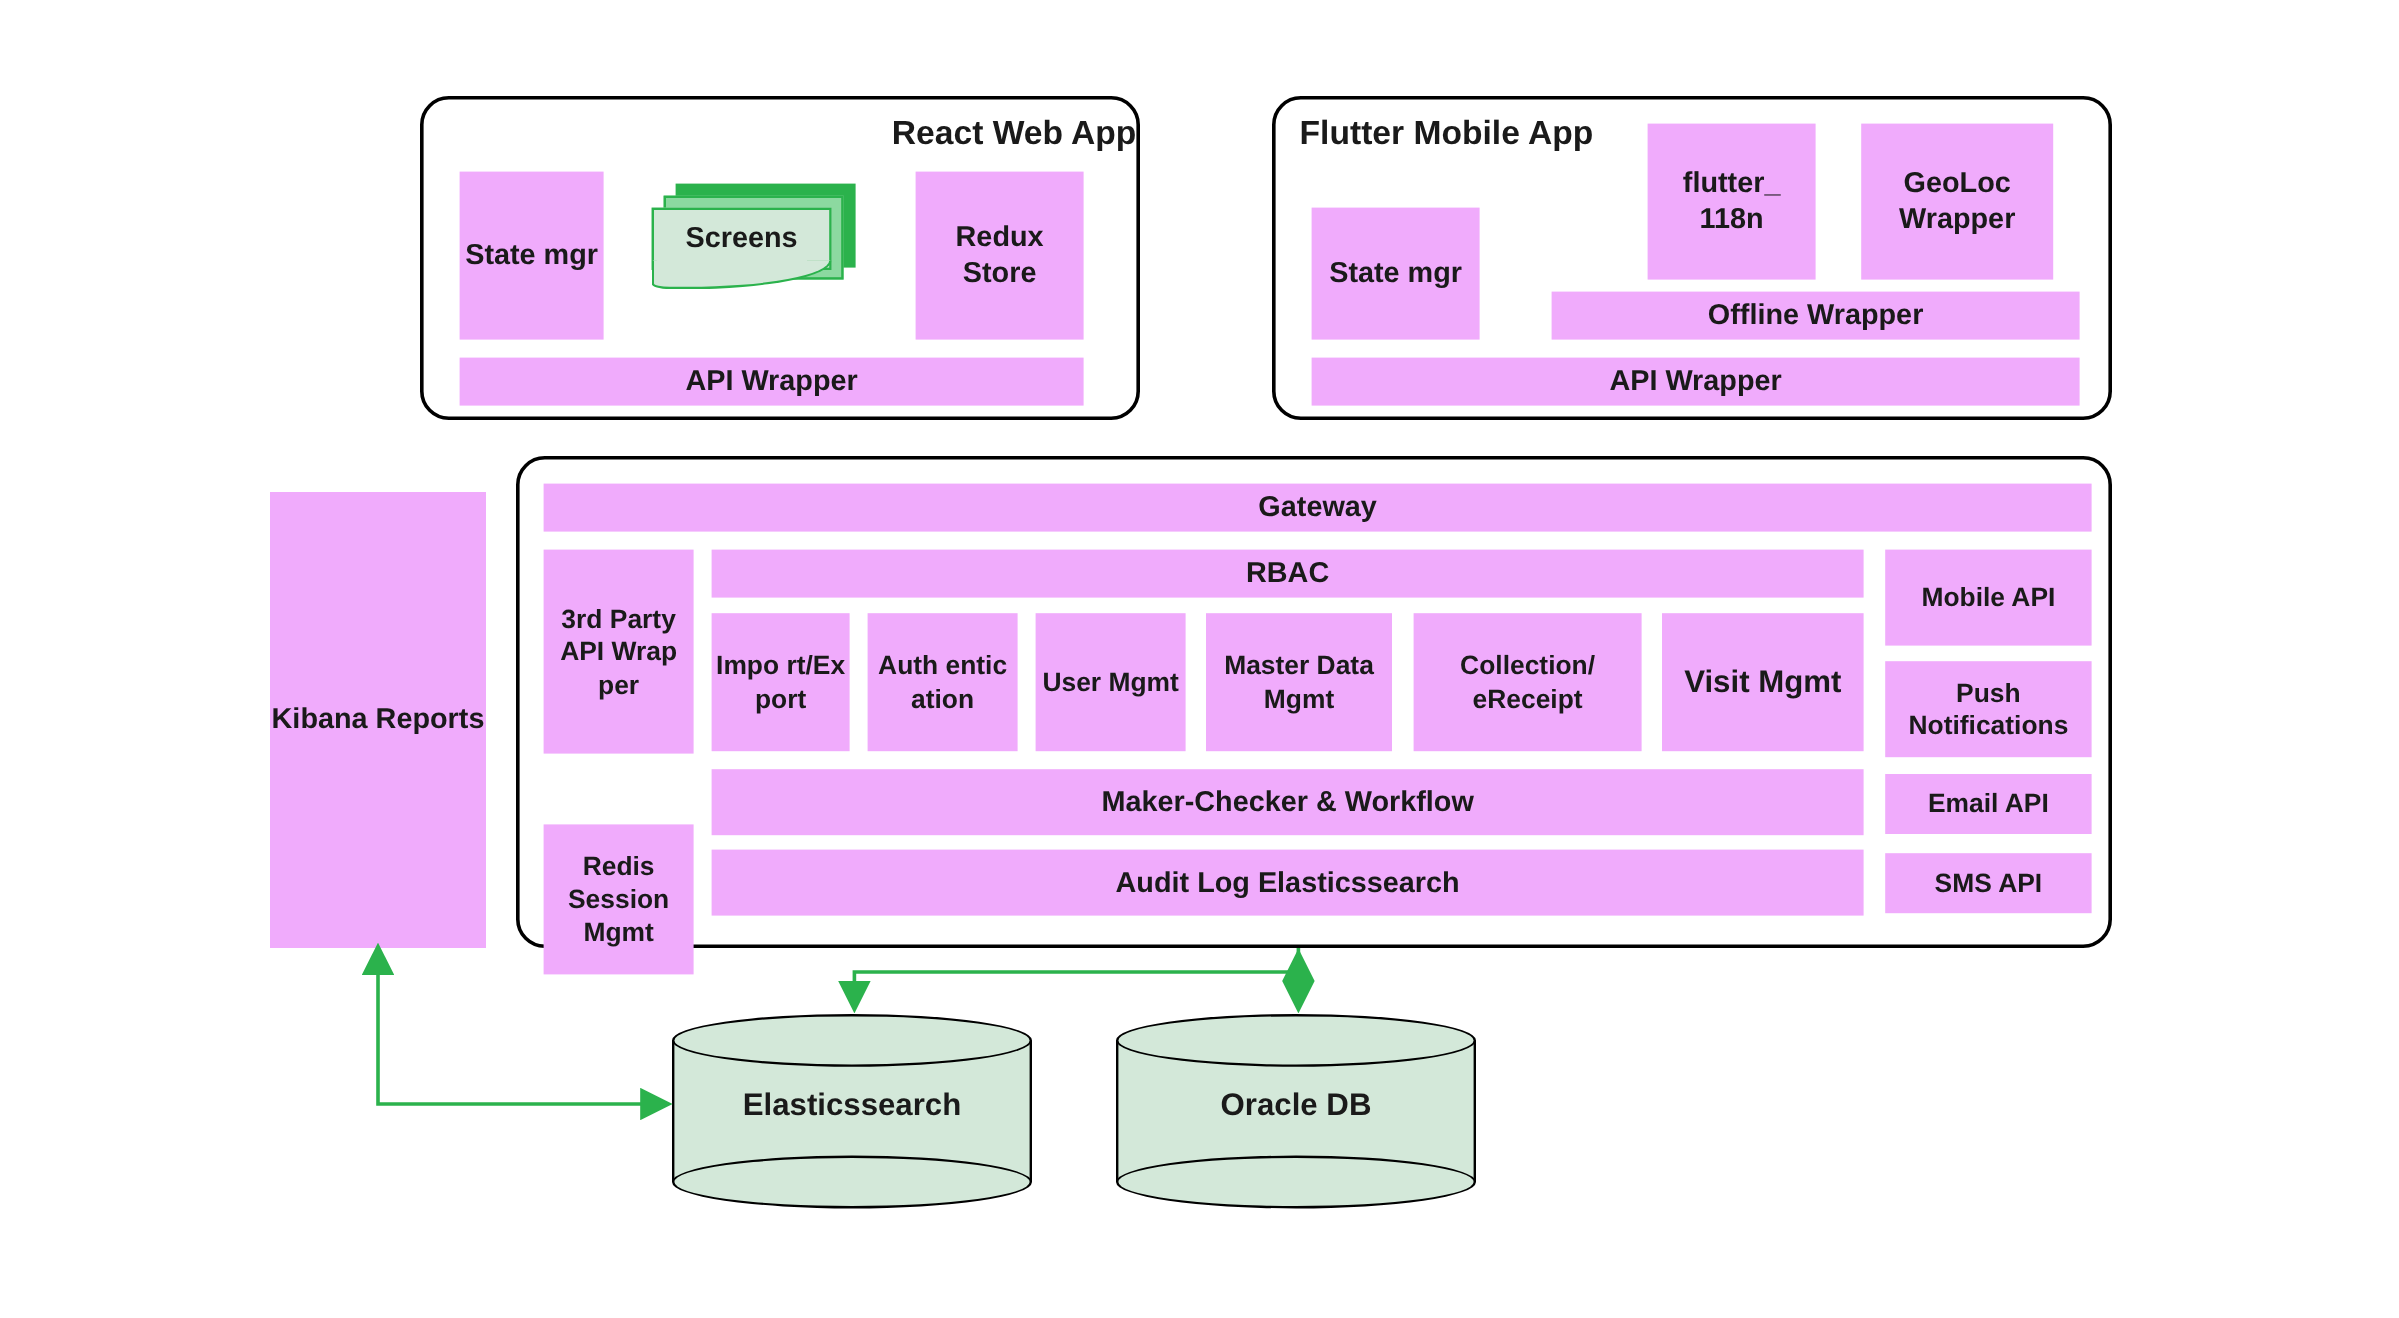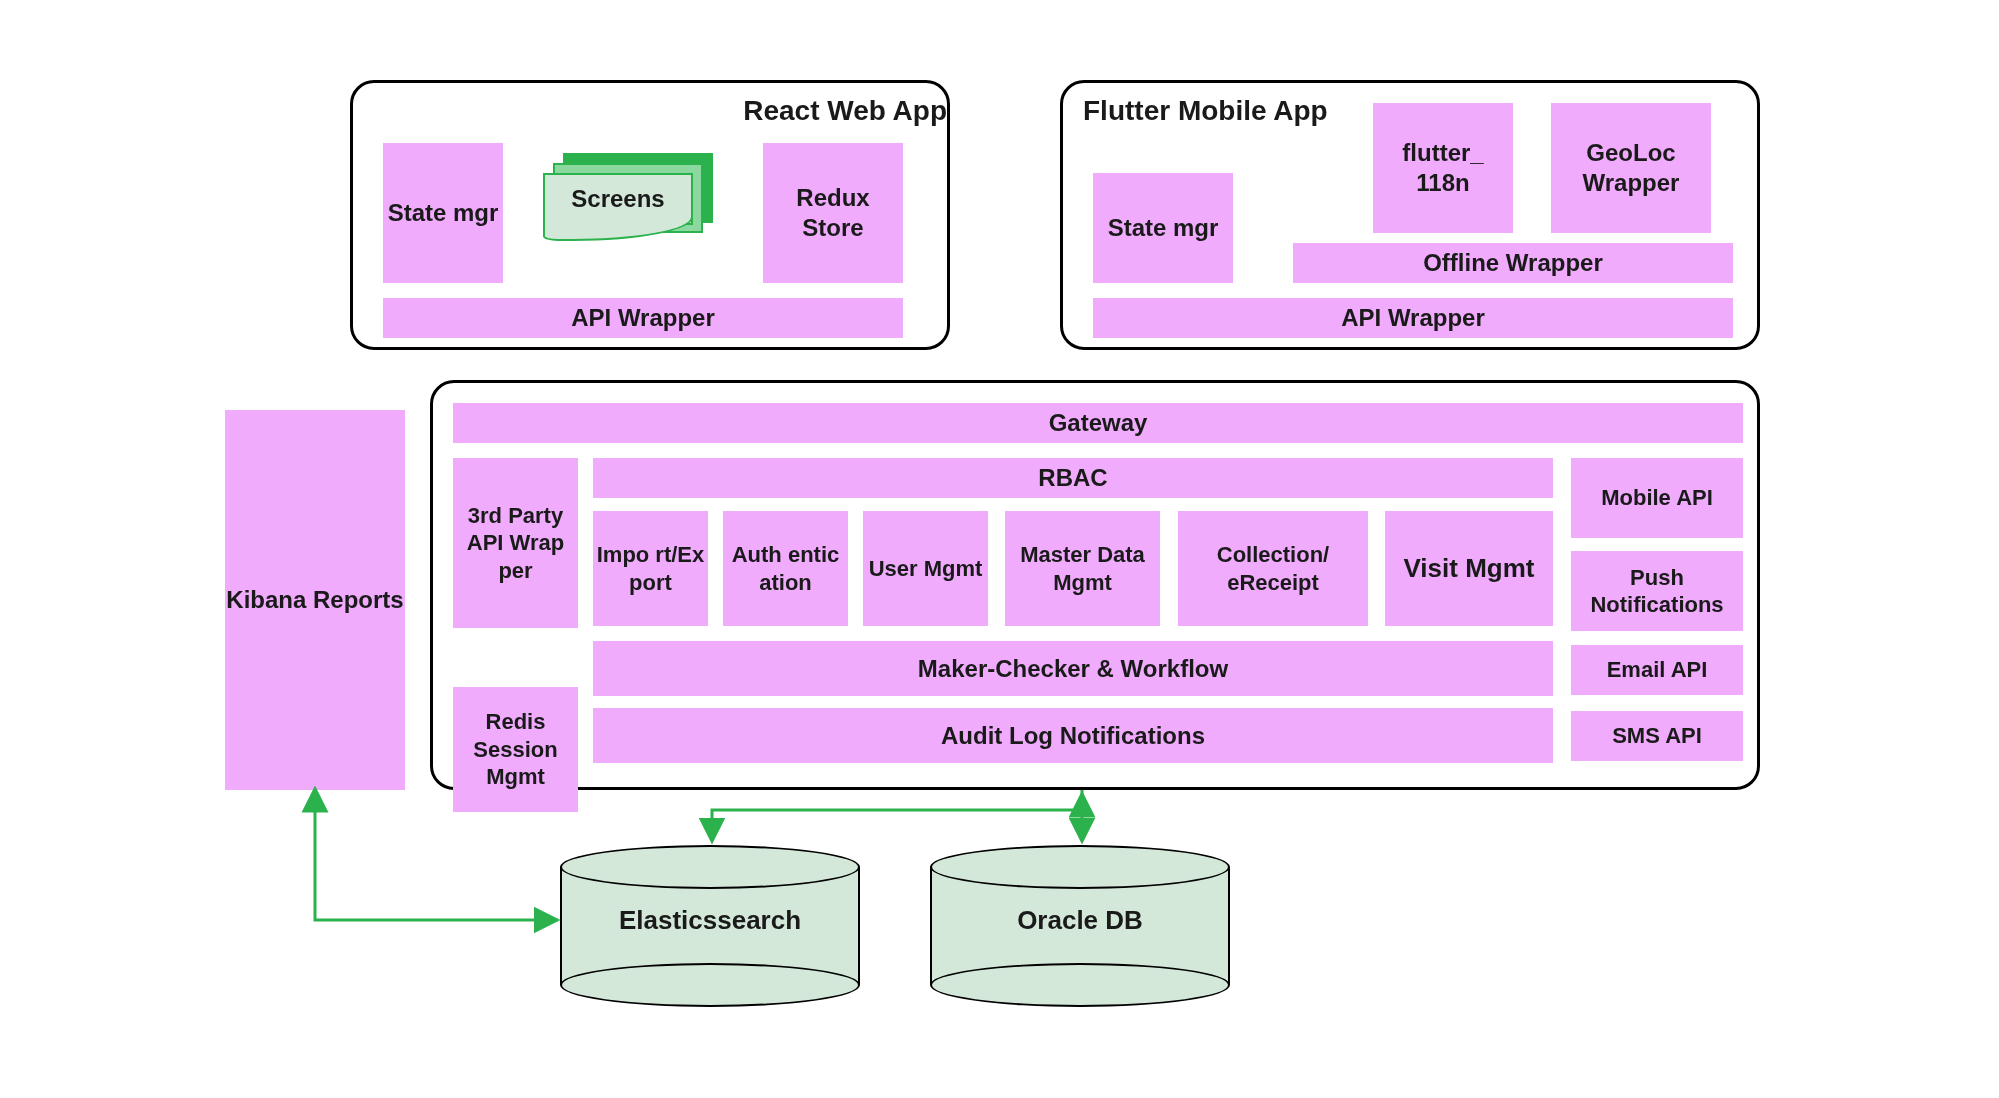--- a/index.html
+++ b/index.html
@@ -119,21 +119,21 @@
     <div class="abs box" style="left:160px; top:75px; width:960px; height:40px;">RBAC</div>
 
     <div class="abs box" style="left:160px; top:128px; width:115px; height:115px; font-size:22px;">Impo rt/Ex port</div>
     <div class="abs box" style="left:290px; top:128px; width:125px; height:115px; font-size:22px;">Auth entic ation</div>
     <div class="abs box" style="left:430px; top:128px; width:125px; height:115px; font-size:22px;">User Mgmt</div>
     <div class="abs box" style="left:572px; top:128px; width:155px; height:115px; font-size:22px;">Master Data Mgmt</div>
     <div class="abs box" style="left:745px; top:128px; width:190px; height:115px; font-size:22px;">Collection/ eReceipt</div>
     <div class="abs box" style="left:952px; top:128px; width:168px; height:115px; font-size:26px;">Visit Mgmt</div>
 
     <div class="abs box" style="left:160px; top:258px; width:960px; height:55px;">Maker-Checker &amp; Workflow</div>
-    <div class="abs box" style="left:160px; top:325px; width:960px; height:55px;">Audit Log Notifications</div>
+    <div class="abs box" style="left:160px; top:325px; width:960px; height:55px;">Audit Log Elasticssearch</div>
 
     <div class="abs box" style="left:1138px; top:75px; width:172px; height:80px; font-size:22px;">Mobile API</div>
     <div class="abs box" style="left:1138px; top:168px; width:172px; height:80px; font-size:22px;">Push Notifications</div>
     <div class="abs box" style="left:1138px; top:262px; width:172px; height:50px; font-size:22px;">Email API</div>
     <div class="abs box" style="left:1138px; top:328px; width:172px; height:50px; font-size:22px;">SMS API</div>
   </div>
 
   <div class="abs" style="left:560px; top:845px; width:300px; height:162px;">
     <div class="abs cyl-rect" style="left:0; top:22px; width:300px; height:118px;"></div>
     <div class="abs cyl-ell" style="left:0; top:118px; width:300px; height:44px;"></div>

